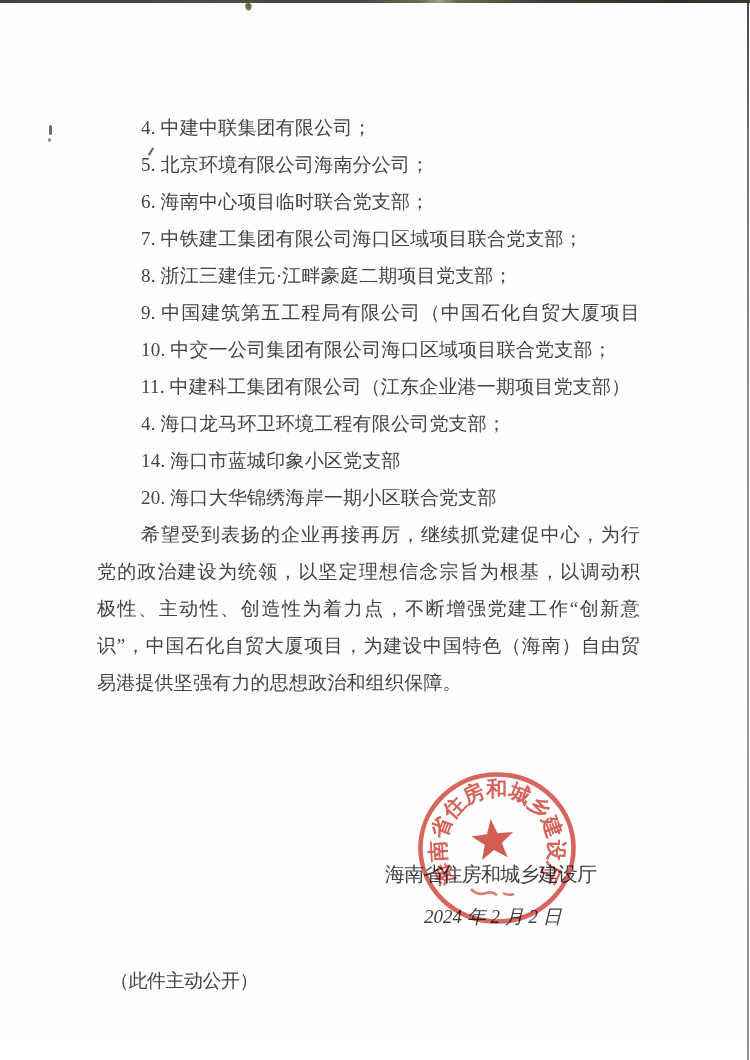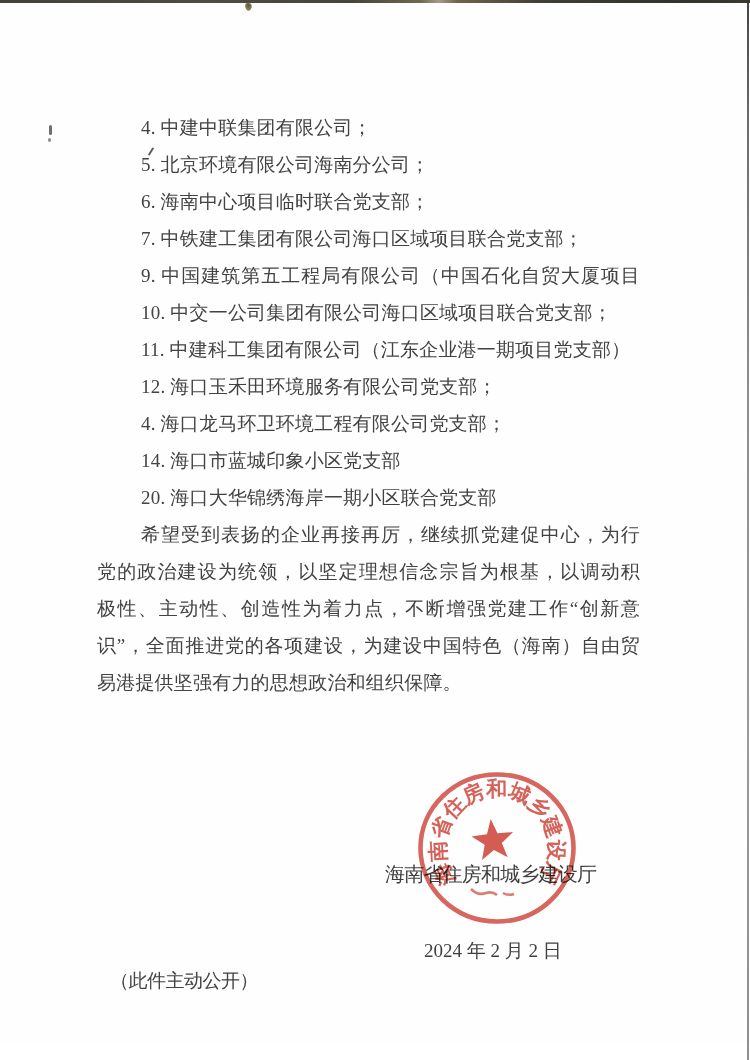--- a/index.html
+++ b/index.html
@@ -50,22 +50,22 @@
   .line.just{
     white-space:normal;
     text-align:justify;text-align-last:justify;
     text-justify:inter-character;
   }
   .signature{
     position:absolute;left:385px;top:861px;
     font-size:20px;color:#3f3f3f;letter-spacing:-0.8px;white-space:nowrap;
   }
   .doc-date{
-    position:absolute;left:424px;top:938px;
-    font-size:19px;color:#3f3f3f;white-space:nowrap;
+    position:absolute;left:424px;top:904px;
+    font-size:19px;color:#3f3f3f;white-space:nowrap;font-style:italic;
   }
   .footer-note{
     position:absolute;left:110px;top:968px;
     font-size:19px;color:#424242;letter-spacing:-0.5px;white-space:nowrap;
   }
   
   .seal{
     position:absolute;left:415px;top:770px;width:164px;height:158px;
     mix-blend-mode:multiply;opacity:0.92;
   }
@@ -84,31 +84,31 @@
   <div class="right-edge"></div>
   <div class="left-artifact"></div>
   <div class="left-artifact-dot"></div>
   <div class="stray-tick"></div>
 
   <div class="doc-body">
       <div class="line indent">4. 中建中联集团有限公司；</div>
       <div class="line indent">5. 北京环境有限公司海南分公司；</div>
       <div class="line indent">6. 海南中心项目临时联合党支部；</div>
       <div class="line indent">7. 中铁建工集团有限公司海口区域项目联合党支部；</div>
+      <div class="line indent">8. 浙江三建佳元·江畔豪庭二期项目党支部；</div>
       <div class="line indent just">9. 中国建筑第五工程局有限公司（中国石化自贸大厦项目</div>
       <div class="line indent">10. 中交一公司集团有限公司海口区域项目联合党支部；</div>
       <div class="line indent">11. 中建科工集团有限公司（江东企业港一期项目党支部）</div>
-      <div class="line indent">12. 海口玉禾田环境服务有限公司党支部；</div>
       <div class="line indent">4. 海口龙马环卫环境工程有限公司党支部；</div>
       <div class="line indent">14. 海口市蓝城印象小区党支部</div>
       <div class="line indent">20. 海口大华锦绣海岸一期小区联合党支部</div>
       <div class="line indent just">希望受到表扬的企业再接再厉，继续抓党建促中心，为行</div>
       <div class="line just">党的政治建设为统领，以坚定理想信念宗旨为根基，以调动积</div>
       <div class="line just">极性、主动性、创造性为着力点，不断增强党建工作“创新意</div>
-      <div class="line just">识”，全面推进党的各项建设，为建设中国特色（海南）自由贸</div>
+      <div class="line just">识”，中国石化自贸大厦项目，为建设中国特色（海南）自由贸</div>
       <div class="line">易港提供坚强有力的思想政治和组织保障。</div>
     </div>
 
   <div class="signature">海南省住房和城乡建设厅</div>
   <div class="doc-date">2024 年 2 月 2 日</div>
 
   <div class="footer-note">（此件主动公开）</div>
 
   <svg class="seal" viewBox="0 0 164 158" aria-hidden="true">
     <defs>

